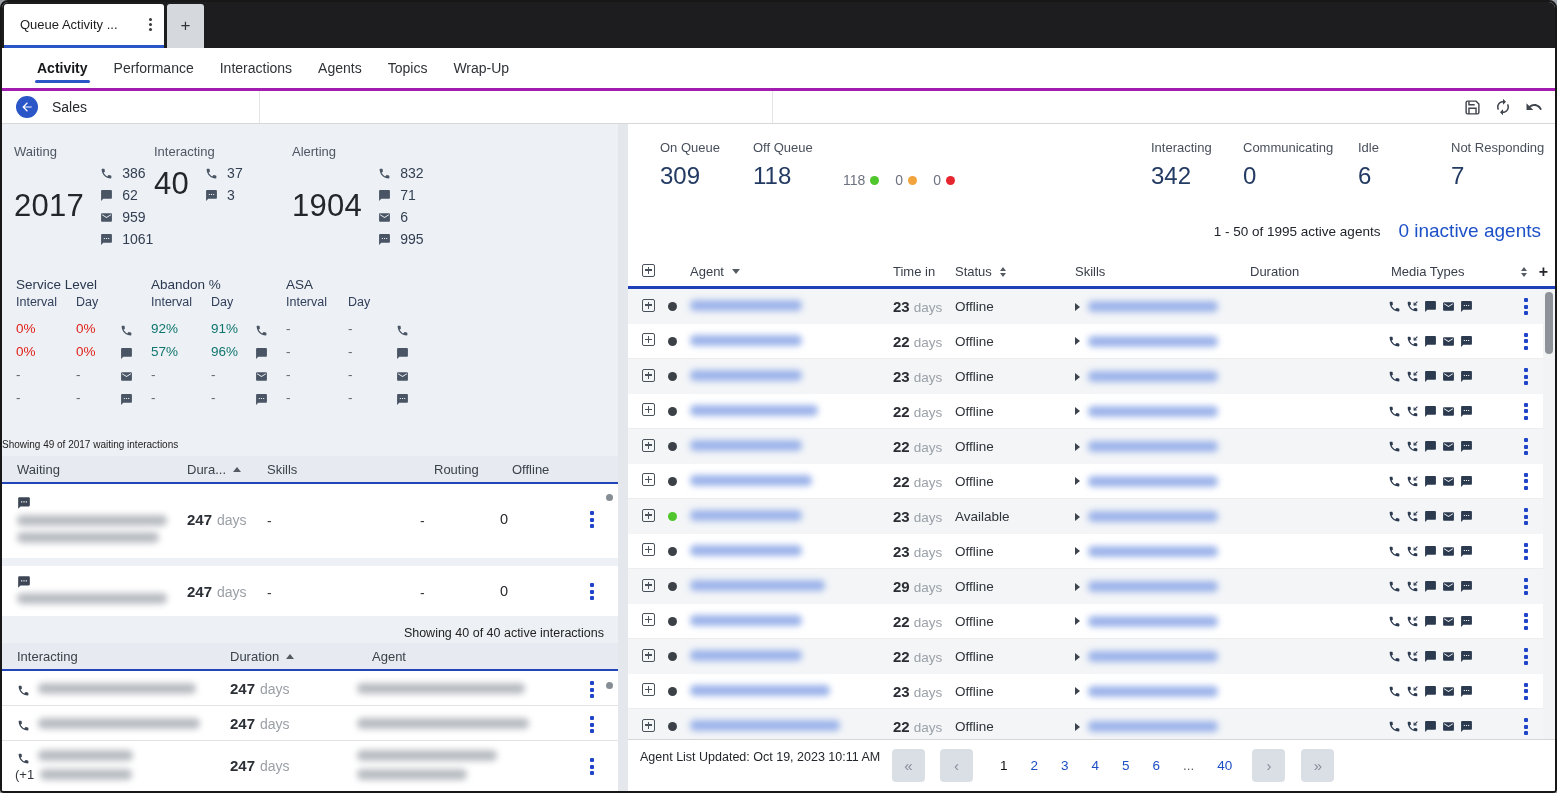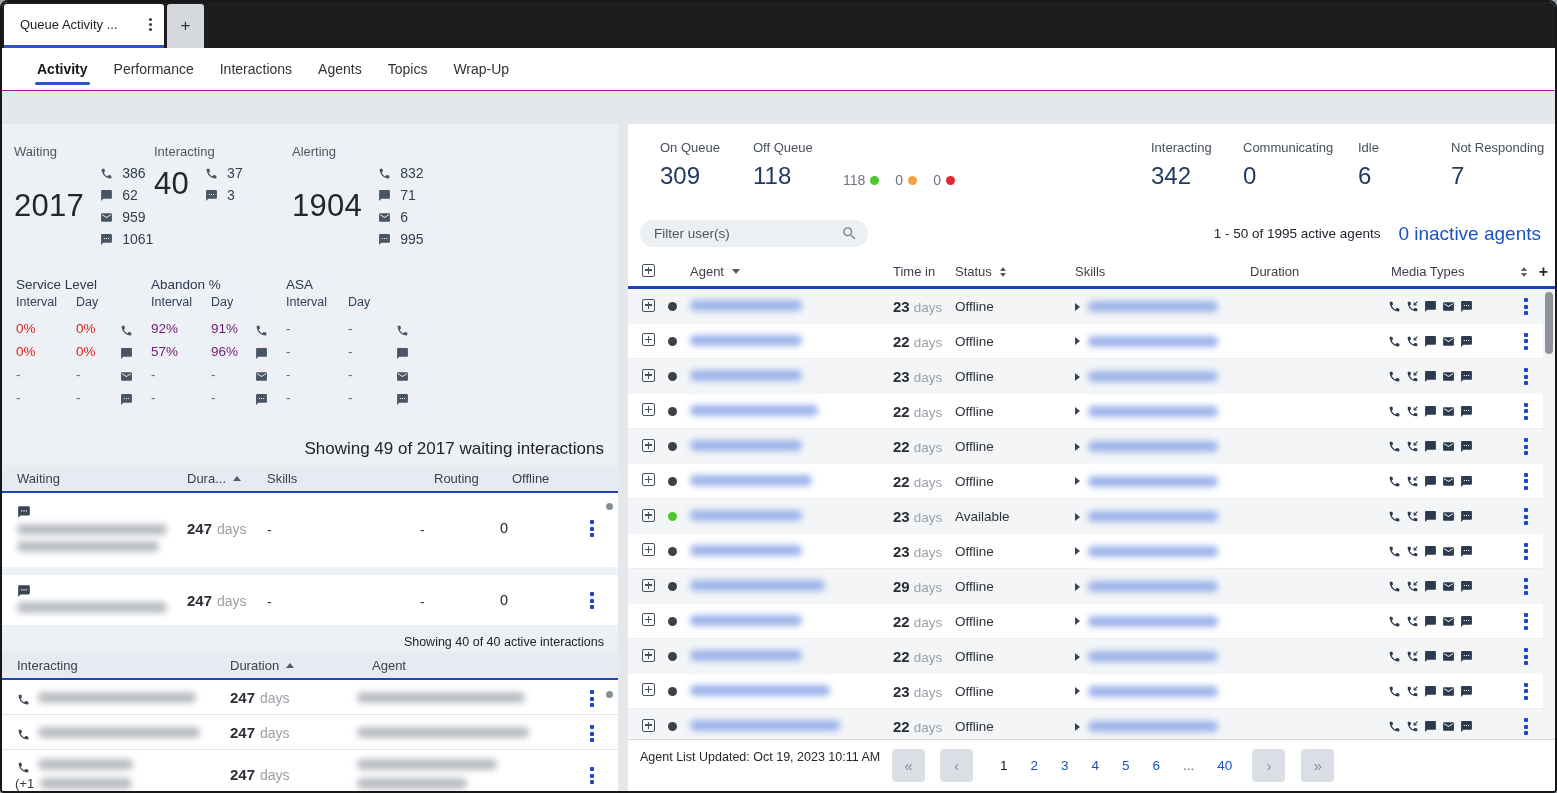--- a/index.html
+++ b/index.html
@@ -9,21 +9,21 @@
 
 
 .topbar{height:46px;background:#1d1d1f;display:flex;align-items:flex-end}
 .browser-tab{margin-left:2px;width:160px;height:44px;background:#fff;border-bottom:3px solid #2a56c8;display:flex;align-items:center;padding:0 8px 0 16px;border-radius:3px 3px 0 0;cursor:pointer}
 .browser-tab .t{font-size:13px;color:#1e1e1e;flex:1;white-space:nowrap;overflow:hidden}
 .vdots{display:inline-flex;flex-direction:column;gap:2px;padding:4px}
 .vdots i{width:3px;height:3px;border-radius:50%;background:#3a3a3a}
 .newtab{width:37px;height:44px;background:#d5d9de;display:flex;align-items:center;justify-content:center;font-size:17px;color:#30343a;margin-left:3px;border-radius:3px 3px 0 0;cursor:pointer}
 
 
-.navbar{height:43px;background:#fff;border-bottom:1px solid #a21caf;display:flex;align-items:center;padding-left:35px;gap:26px}
+.navbar{height:43px;background:#fff;border-bottom:3px solid #a21caf;display:flex;align-items:center;padding-left:35px;gap:26px}
 .navtab{font-size:14px;color:#2f3237;height:100%;display:flex;align-items:center;position:relative;cursor:pointer}
 .navtab.active{font-weight:bold;color:#17181a}
 .navtab.active::after{content:"";position:absolute;left:-2px;right:-2px;bottom:5px;height:3px;background:#2a56c8;border-radius:2px}
 
 
 .crumbbar{height:33px;background:#fff;border-bottom:1px solid #d8d8d8;position:relative;display:flex;align-items:center}
 .backbtn{width:22px;height:22px;border-radius:50%;background:#2a56c8;margin-left:14px;display:flex;align-items:center;justify-content:center;cursor:pointer;color:#fff}
 .qname{margin-left:14px;font-size:14px;color:#26282c}
 .crumb-div{position:absolute;top:0;bottom:0;width:1px;background:#e4e4e4}
 .toolbar{position:absolute;right:12px;top:0;height:100%;display:flex;align-items:center;gap:13px;color:#3f454d}
@@ -44,27 +44,27 @@
 .smedia{display:flex;flex-direction:column;gap:6px}
 .smrow{display:flex;align-items:center;gap:9px;font-size:14px;color:#323f52}
 .smrow svg{color:#495564}
 
 
 .metrics{display:flex;padding:30px 0 0 14px}
 .mgroup{display:grid;grid-template-columns:60px 44px 26px;margin-right:5px}
 .mg-asa{grid-template-columns:62px 48px 26px}
 .mtitle{grid-column:1/4;font-size:13.5px;color:#2a3950;margin-bottom:3px}
 .mcol{font-size:12.5px;color:#31405c;padding-bottom:12px}
-.mval{font-size:13.5px;height:23px;color:#701a75}
+.mval{font-size:13.5px;height:23px;color:#0f766e}
 .mval.red{color:#e0231c}
 .mval.dash{color:#5f6670}
 .micon{height:23px;color:#495564}
 
 
-.showtext{text-align:right;padding:26px 14px 6px 0;font-size:17px;color:#232323}
+.showtext{padding:26px 14px 6px 0;font-size:10px;color:#232323}
 .showtext2{text-align:right;padding:2px 14px 3px 0;font-size:12.5px;color:#232323}
 .thead{height:28px;background:#e7eaf0;border-bottom:2px solid #2145b8;position:relative;font-size:13px;color:#3a424c;display:flex;align-items:center}
 .hcell{position:absolute;display:flex;align-items:center;gap:7px;cursor:pointer}
 .tri-up{width:0;height:0;border-left:4px solid transparent;border-right:4px solid transparent;border-bottom:5px solid #555b63}
 .tri-down{width:0;height:0;border-left:4px solid transparent;border-right:4px solid transparent;border-top:5px solid #555b63}
 .tri-right{width:0;height:0;border-top:4px solid transparent;border-bottom:4px solid transparent;border-left:5px solid #3e444d}
 .updown{display:inline-flex;flex-direction:column;gap:2px}
 .updown .tri-up{border-bottom-width:4px;border-left-width:3.5px;border-right-width:3.5px}
 .updown .tri-down{border-top-width:4px;border-left-width:3.5px;border-right-width:3.5px}
 .wrow,.irow{position:relative;background:#fff}
@@ -201,20 +201,41 @@
 
   <div class="navbar">
     <div class="navtab active">Activity</div>
     <div class="navtab">Performance</div>
     <div class="navtab">Interactions</div>
     <div class="navtab">Agents</div>
     <div class="navtab">Topics</div>
     <div class="navtab">Wrap-Up</div>
   </div>
 
+  <div class="crumbbar">
+    <span class="backbtn">
+        <svg class="ic" width="14" height="14">
+          <use href="#i-back"></use>
+        </svg>
+      </span>
+    <span class="qname">Sales</span>
+    <span class="crumb-div" style="left:257px"></span>
+    <span class="crumb-div" style="left:770px"></span>
+    <span class="toolbar">
+      <svg class="ic" width="17" height="17">
+          <use href="#i-save"></use>
+        </svg>
+      <svg class="ic" width="18" height="18">
+          <use href="#i-sync"></use>
+        </svg>
+      <svg class="ic" width="18" height="18">
+          <use href="#i-undo"></use>
+        </svg>
+    </span>
+  </div>
 
   <div class="content">
 
     <div class="lpanel">
 
       <div class="summary">
         <div class="sgroup sg-waiting">
           <div class="slabel">Waiting</div>
           <div class="sbody">
             <div class="stotal">2017</div>
@@ -518,26 +539,20 @@
           <div class="ql">Idle</div>
           <div class="qv">6</div>
         </div>
         <div class="qs" style="left:823px">
           <div class="ql">Not Responding</div>
           <div class="qv">7</div>
         </div>
       </div>
 
       <div class="filterrow">
-        <span class="fpillwrap">
-          <input class="fpill" type="text" placeholder="Filter user(s)" style="">
-          <svg class="ic fsearch" width="17" height="17">
-              <use href="#i-search"></use>
-            </svg>
-        </span>
         <span class="agentcount">1 - 50 of 1995 active agents</span>
         <span class="inactive">0 inactive agents</span>
       </div>
 
       <div class="athead agrid">
         <span><span class="expand-box"></span></span>
         <span></span>
         <span class="hc">
             <span>Agent</span>
             <span class="tri-down"></span>

